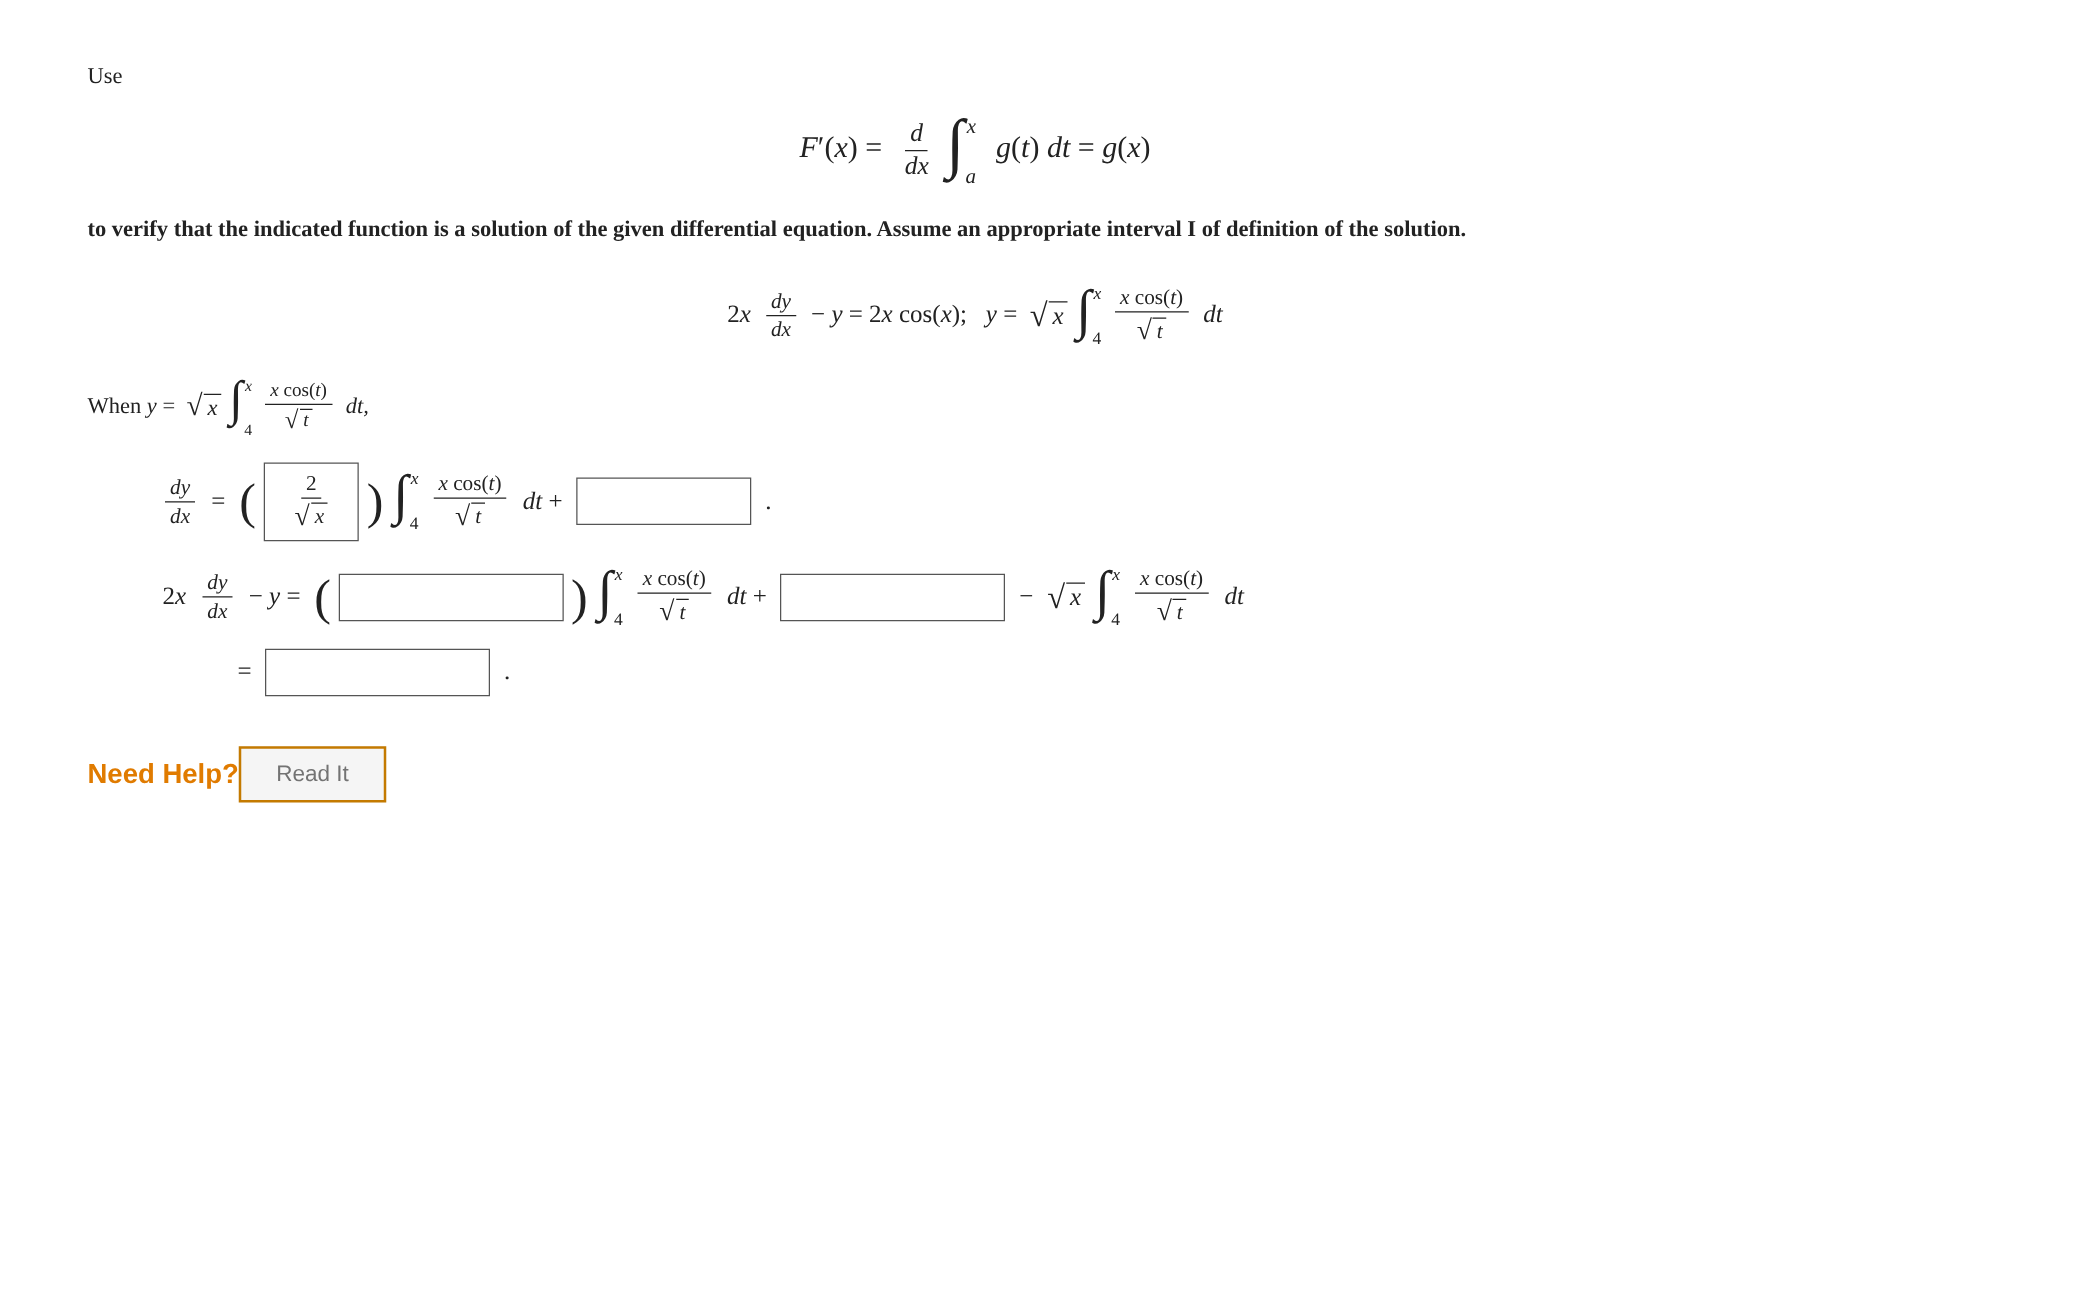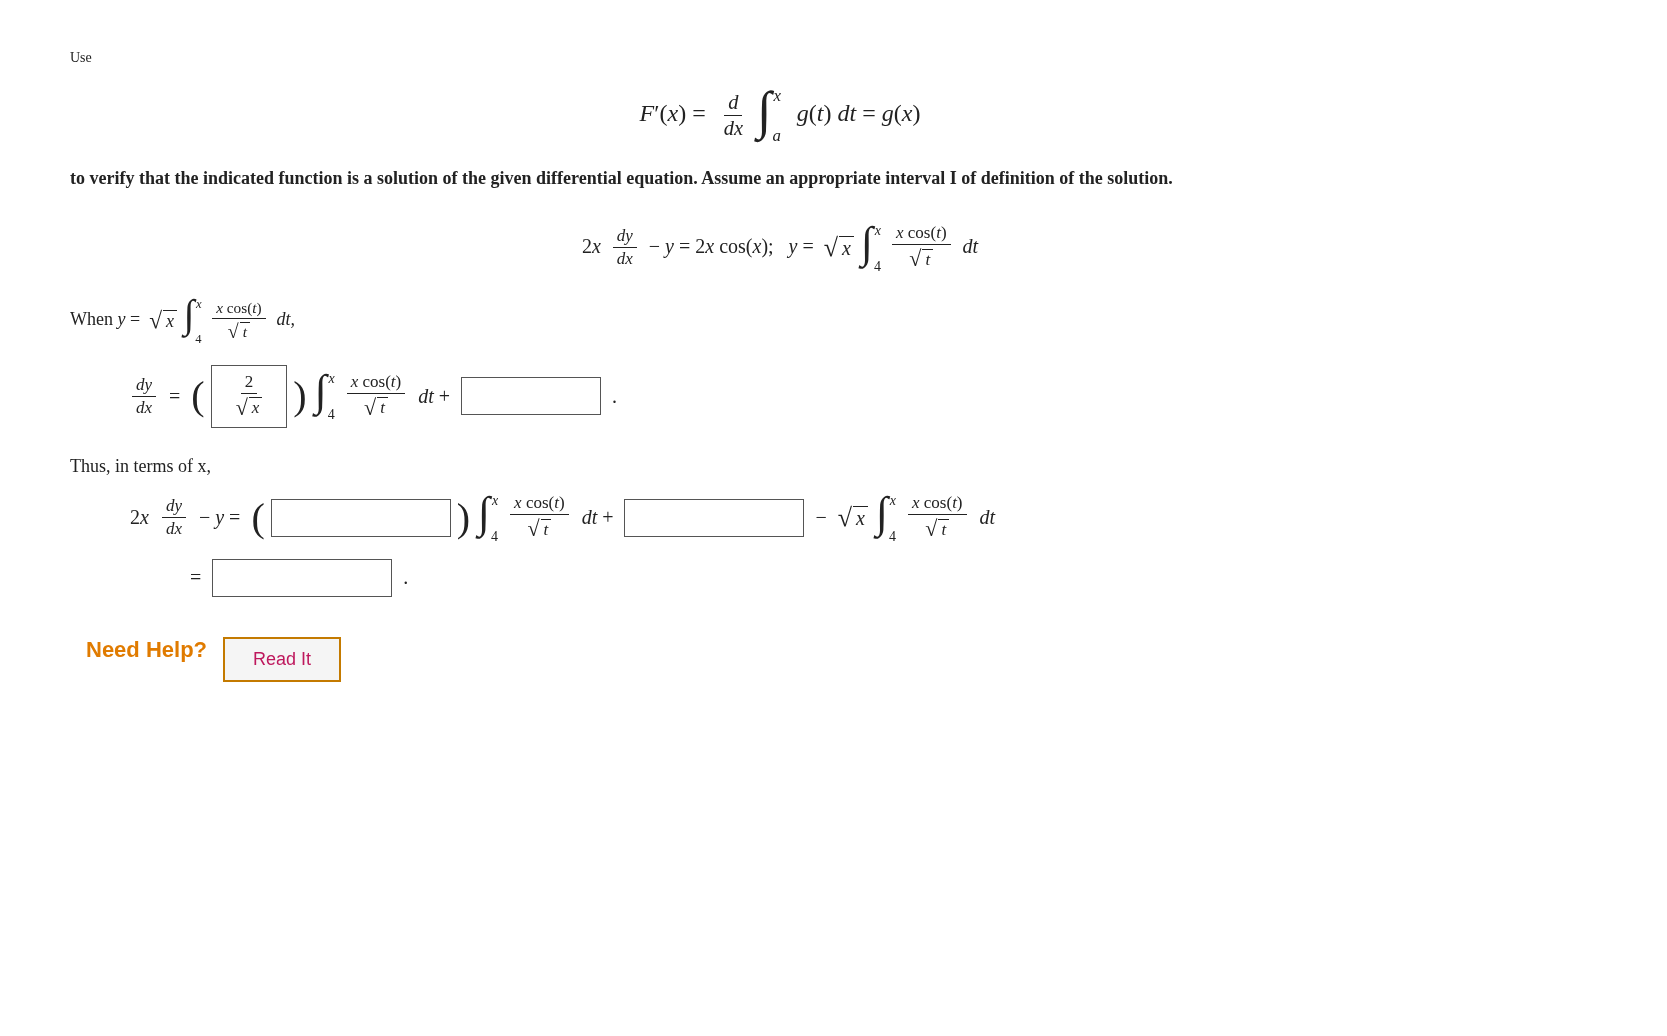--- a/index.html
+++ b/index.html
@@ -12,21 +12,21 @@
       width: 1667px;
       min-height: 1036px;
     }
 
     .page-content {
       max-width: 1400px;
       padding: 20px 30px;
     }
 
     .intro-text {
-      font-size: 14px;
+      font-size: 18px;
       margin-bottom: 8px;
     }
 
     .formula-block {
       text-align: center;
       margin: 18px 0 18px 80px;
       font-size: 24px;
     }
 
     .description-text {
@@ -72,37 +72,36 @@
     .eq3-block {
       display: flex;
       align-items: center;
       margin: 14px 0 14px 120px;
       font-size: 20px;
       gap: 6px;
     }
 
     .need-help {
       display: flex;
-      align-items: flex-start;
-      gap: 16px;
+      align-items: center;
+      gap: 0;
       margin-top: 40px;
-      margin-left: 16px;
     }
 
     .need-help-label {
       color: #e07b00;
       font-size: 22px;
       font-weight: bold;
       font-family: Arial, sans-serif;
     }
 
     .help-btn {
       border: 2px solid #c47a00;
       background: #f5f5f5;
-      color: #be185d;
+      color: #737373;
       font-size: 18px;
       font-family: Arial, sans-serif;
       padding: 10px 28px;
       cursor: pointer;
       font-weight: normal;
     }
 
     
     .frac {
       display: inline-flex;
@@ -311,23 +310,20 @@
           <span class="sqrt-sign">√</span>
           <span class="sqrt-content"><em>t</em></span>
         </span>
       </span>
     </span>
     <span>&nbsp;<em>dt</em> +&nbsp;</span>
     <span class="input-box"></span>
     <span>&nbsp;.</span>
   </div>
 
-  <div class="thus-block">
-    <span>Thus, in terms of x,</span>
-  </div>
 
   <div class="eq2-block section-indent">
     <span>2<em>x</em>&nbsp;</span>
     <span class="frac">
       <span class="num"><em>dy</em></span>
       <span class="den"><em>dx</em></span>
     </span>
     <span>&nbsp;− <em>y</em> =&nbsp;</span>
     <span class="big-paren">(</span>
     <span class="input-box input-box-wide"></span>

